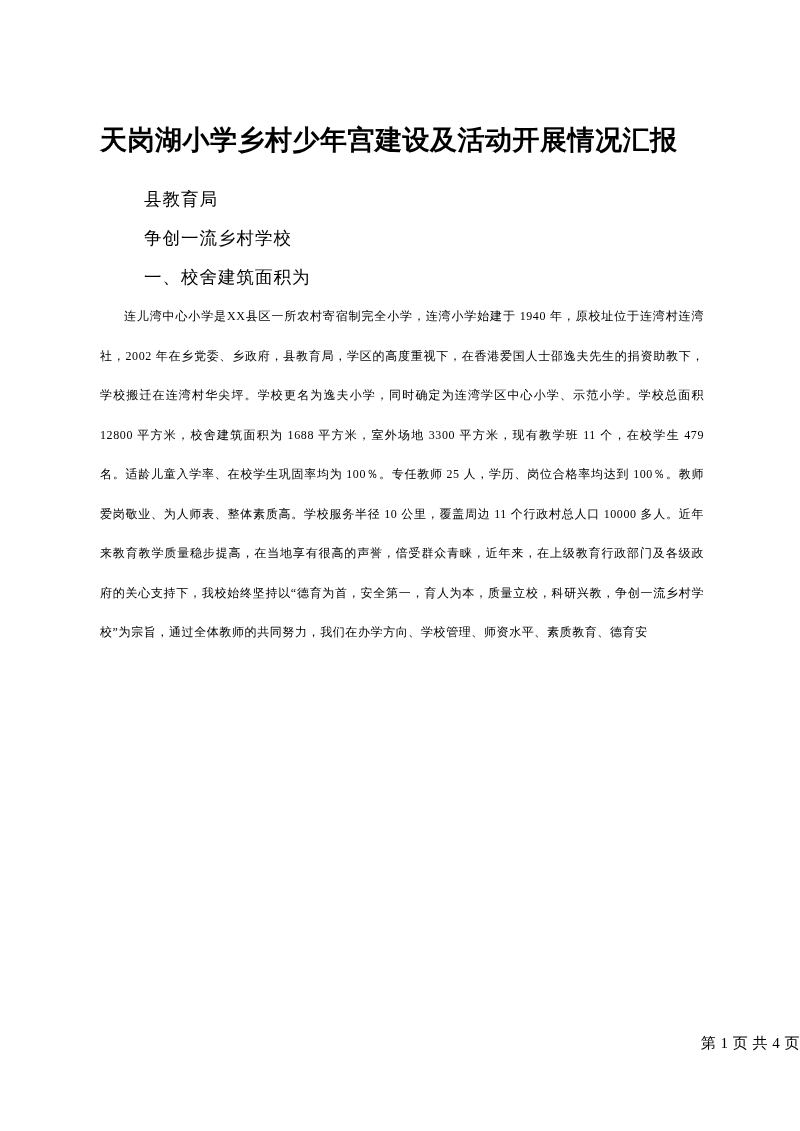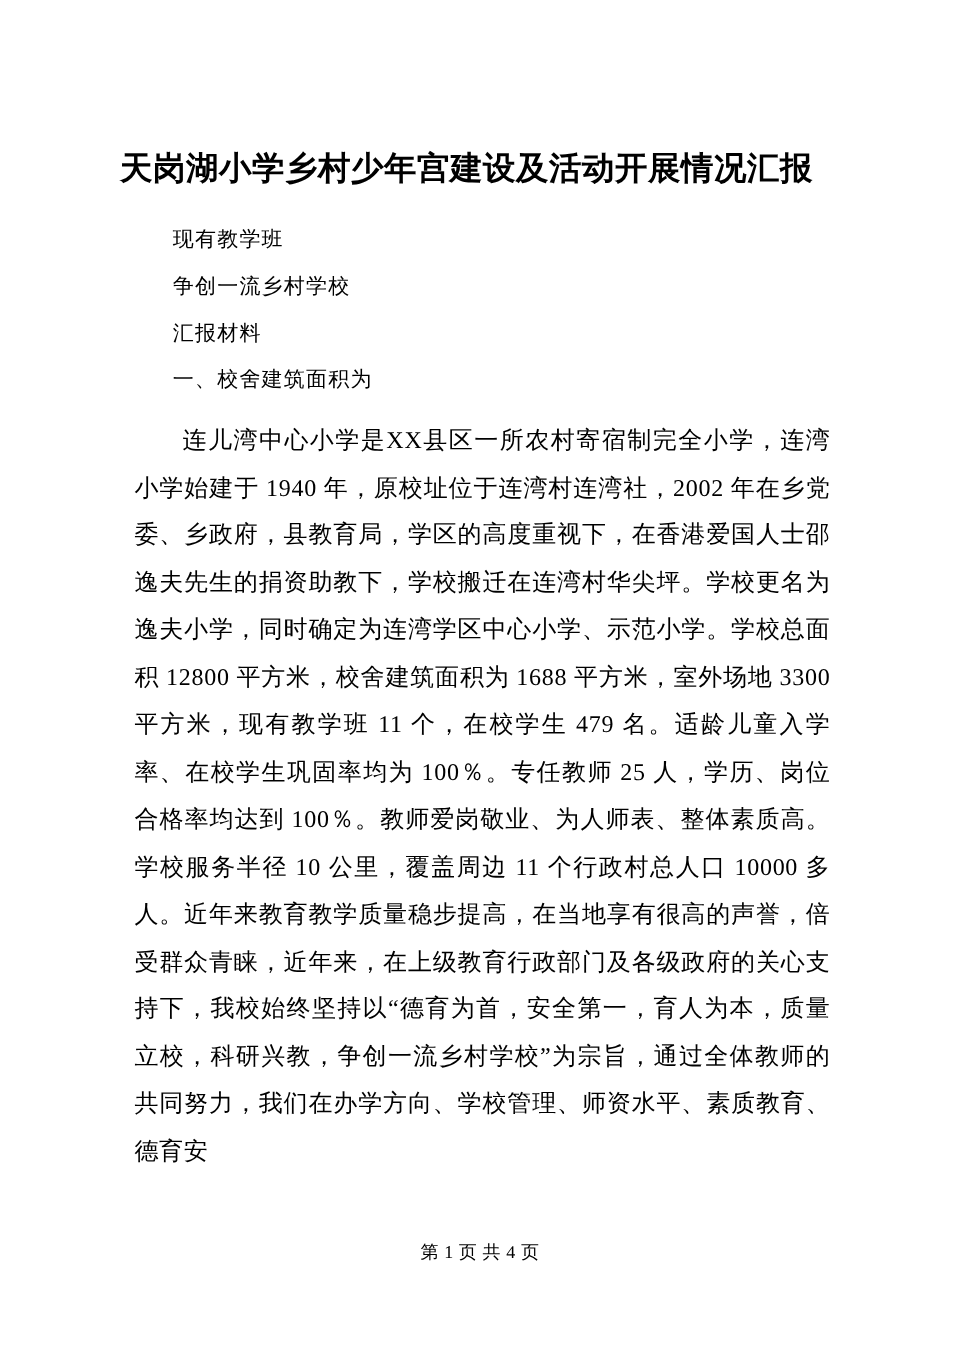--- a/index.html
+++ b/index.html
@@ -34,49 +34,48 @@
     color: #000;
   }
   .lead-line {
     font-size: 17.5px;
     line-height: 39px;
     letter-spacing: 1px;
     margin-left: 44px;
     color: #000;
   }
   .body-para {
-    font-size: 20px;
+    font-size: 12px;
     line-height: 39.5px;
     letter-spacing: 0.6px;
     text-align: justify;
     text-justify: inter-ideograph;
     text-indent: 2em;
-    margin: 12px;
+    margin: 0;
     color: #000;
   }
   .footer {
     position: absolute;
     left: 0;
     right: 0;
     bottom: 54px;
-    text-align: center;
+    text-align: right;
     font-size: 15px;
     letter-spacing: 0.5px;
     color: #000;
   }
 </style>
 </head>
 <body>
 
 <div class="page">
   <div class="content">
     <h1 class="doc-title">天岗湖小学乡村少年宫建设及活动开展情况汇报</h1>
 
-    <div class="lead-line">现有教学班</div>
+    <div class="lead-line">县教育局</div>
     <div class="lead-line">争创一流乡村学校</div>
-    <div class="lead-line">汇报材料</div>
     <div class="lead-line">一、校舍建筑面积为</div>
 
     <p class="body-para">连儿湾中心小学是XX县区一所农村寄宿制完全小学，连湾小学始建于 1940 年，原校址位于连湾村连湾社，2002 年在乡党委、乡政府，县教育局，学区的高度重视下，在香港爱国人士邵逸夫先生的捐资助教下，学校搬迁在连湾村华尖坪。学校更名为逸夫小学，同时确定为连湾学区中心小学、示范小学。学校总面积 12800 平方米，校舍建筑面积为 1688 平方米，室外场地 3300 平方米，现有教学班 11 个，在校学生 479 名。适龄儿童入学率、在校学生巩固率均为 100％。专任教师 25 人，学历、岗位合格率均达到 100％。教师爱岗敬业、为人师表、整体素质高。学校服务半径 10 公里，覆盖周边 11 个行政村总人口 10000 多人。近年来教育教学质量稳步提高，在当地享有很高的声誉，倍受群众青睐，近年来，在上级教育行政部门及各级政府的关心支持下，我校始终坚持以“德育为首，安全第一，育人为本，质量立校，科研兴教，争创一流乡村学校”为宗旨，通过全体教师的共同努力，我们在办学方向、学校管理、师资水平、素质教育、德育安</p>
   </div>
 
   <div class="footer">第 1 页 共 4 页</div>
 </div>
 
 </body></html>

